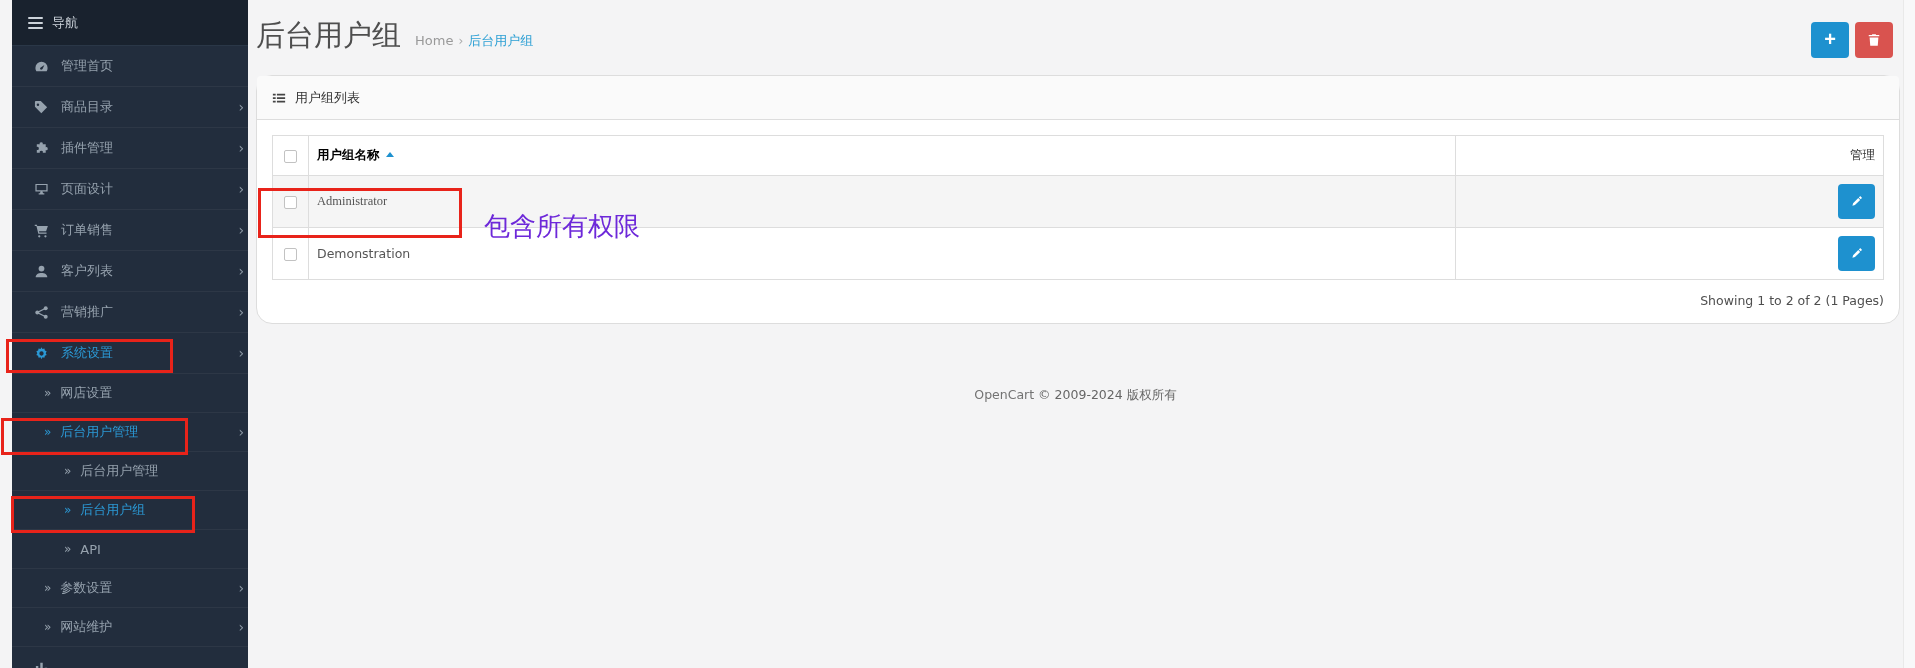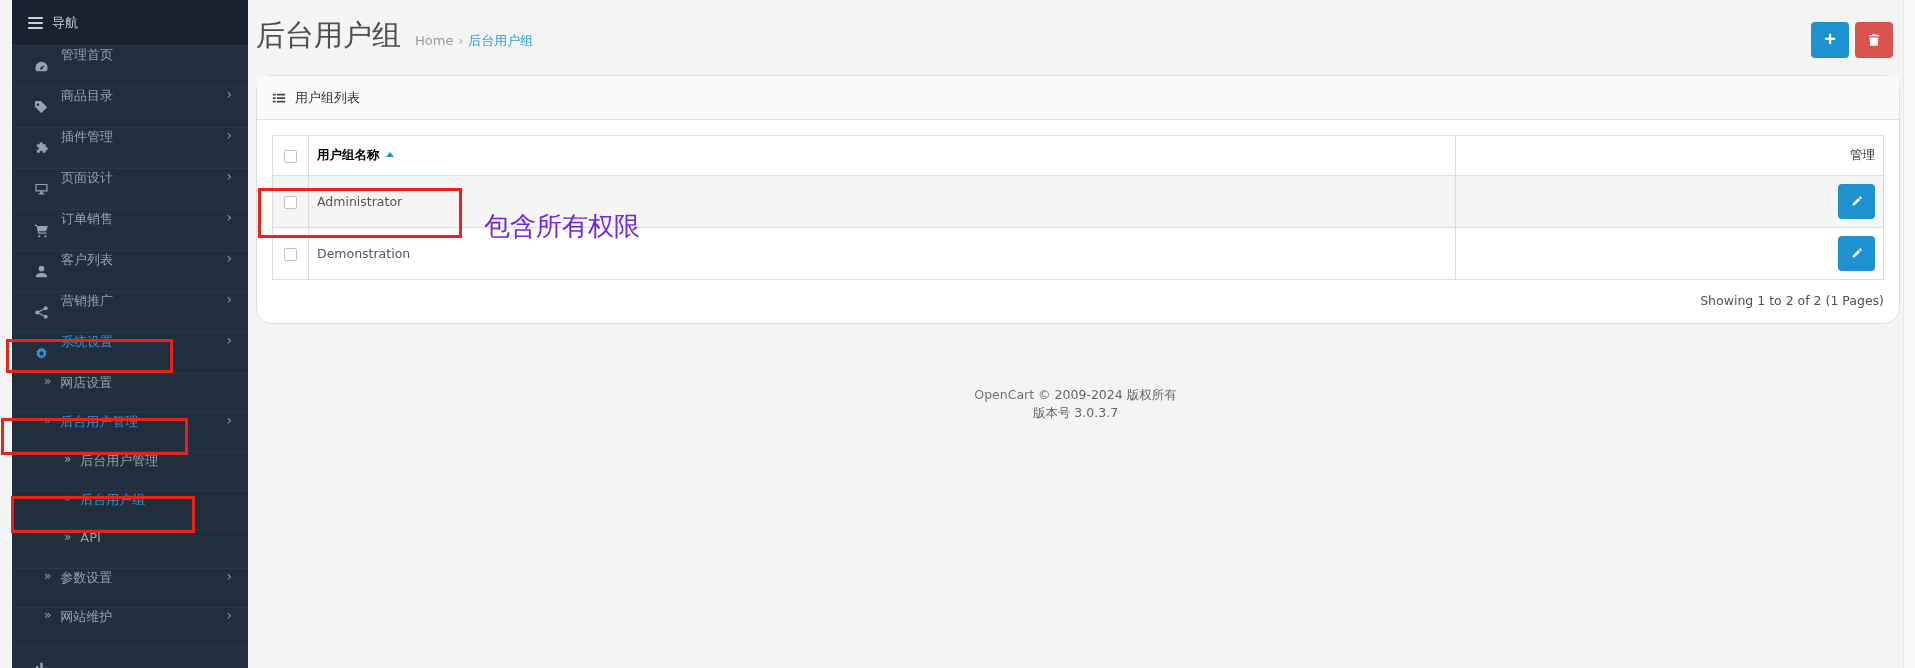--- a/index.html
+++ b/index.html
@@ -9,21 +9,21 @@
     background:#f4f4f5;
     font-family:"DejaVu Sans","Liberation Sans",sans-serif;
     font-size:13px; color:#555;
   }
   
   .sidebar { position:fixed; left:12px; top:0; width:236px; height:668px; background:#222d3d; z-index:1; }
   .sb-header { height:46px; background:#19222e; border-bottom:1px solid #2a3747;
     display:flex; align-items:center; gap:9px; padding-left:16px; color:#ccd3da; font-size:13px; }
   .burger { display:inline-flex; flex-direction:column; gap:3px; width:15px; }
   .burger i { display:block; height:2px; background:#ccd3da; border-radius:1px; }
-  .nav-item { display:flex; height:41px; padding:0 16px 0 20px;
+  .nav-item { display:flex; align-items:center; height:41px; padding:0 4px 0 20px;
     color:#96a2ae; border-bottom:1px solid rgba(255,255,255,0.05); cursor:pointer; }
   .nav-item .ic { width:18px; margin-right:11px; display:flex; justify-content:center; align-items:center; color:#96a2ae; }
   .nav-item .lbl { flex:1; font-size:13px; white-space:nowrap; }
   .nav-item .chev { color:#8b97a3; font-size:14px; line-height:1; }
   .nav-item.lv2 { height:39px; padding-left:32px; }
   .nav-item.lv3 { height:39px; padding-left:52px; }
   .bullet { margin-right:9px; font-size:12px; }
   .nav-item.active, .nav-item.active .ic, .nav-item.active .bullet { color:#2b99d5; }
   
   .main { margin-left:236px; height:668px; position:relative; }
@@ -38,21 +38,21 @@
     display:flex; align-items:center; justify-content:center; cursor:pointer; }
   .btn-add { background:#1e91cf; font-size:20px; font-weight:bold; line-height:1; padding-bottom:3px; }
   .btn-del { background:#d9534f; }
   
   .panel { margin:0 15px 0 20px; background:#fff; border:1px solid #ddd; border-radius:16px; }
   .panel-heading { background:#fafafa; border-bottom:1px solid #ddd; border-radius:4px 4px 0 0;
     padding:0 15px; height:44px; display:flex; align-items:center; gap:9px; color:#333; font-size:13px; }
   .panel-body { padding:15px; }
   table.list { width:100%; border-collapse:collapse; font-size:12.5px; color:#555; }
   table.list td { border:1px solid #ddd; padding:11px 8px; background:#fff; }
-  table.list tr.striped td { background:#f5f5f5; }
+  table.list tr.striped td { background:#f5f5f5;font-family:Liberation Serif, serif; }
   td.cb-cell { width:36px; text-align:center; }
   td.action-cell { width:428px; text-align:right; padding-right:14px; }
   td.name-cell { padding-left:8px; }
   tr.body-row td { padding-top:18px; padding-bottom:18px; }
   tr.body-row td.action-cell { padding-top:8px; padding-bottom:8px; }
   .col-link { color:#000000; font-weight:bold; text-decoration:none; cursor:pointer; }
   .sort-caret { display:inline-block; width:0; height:0; margin-left:6px; vertical-align:2px;
     border-left:4px solid transparent; border-right:4px solid transparent; border-bottom:5px solid #1e91cf; }
   .col-action-label { color:#333; }
   .cb { display:inline-block; width:13px; height:13px; background:#fff; border:1px solid #c2c2c2;
@@ -292,21 +292,20 @@
       </table>
       <div class="showing">Showing 1 to 2 of 2 (1 Pages)</div>
     </div>
   </div>
 
   <div class="footer">
     <div>
       <a>OpenCart</a>
       <span>© 2009-2024 版权所有</span>
     </div>
-    <div>版本号 3.0.3.7</div>
   </div>
 </div>
 
 <div class="rbox" id="box-sys"></div>
 <div class="rbox" id="box-um"></div>
 <div class="rbox" id="box-ug"></div>
 <div class="rbox" id="box-admin"></div>
 <div id="note-admin">包含所有权限</div>
 
 <div class="scroll-track"></div>

